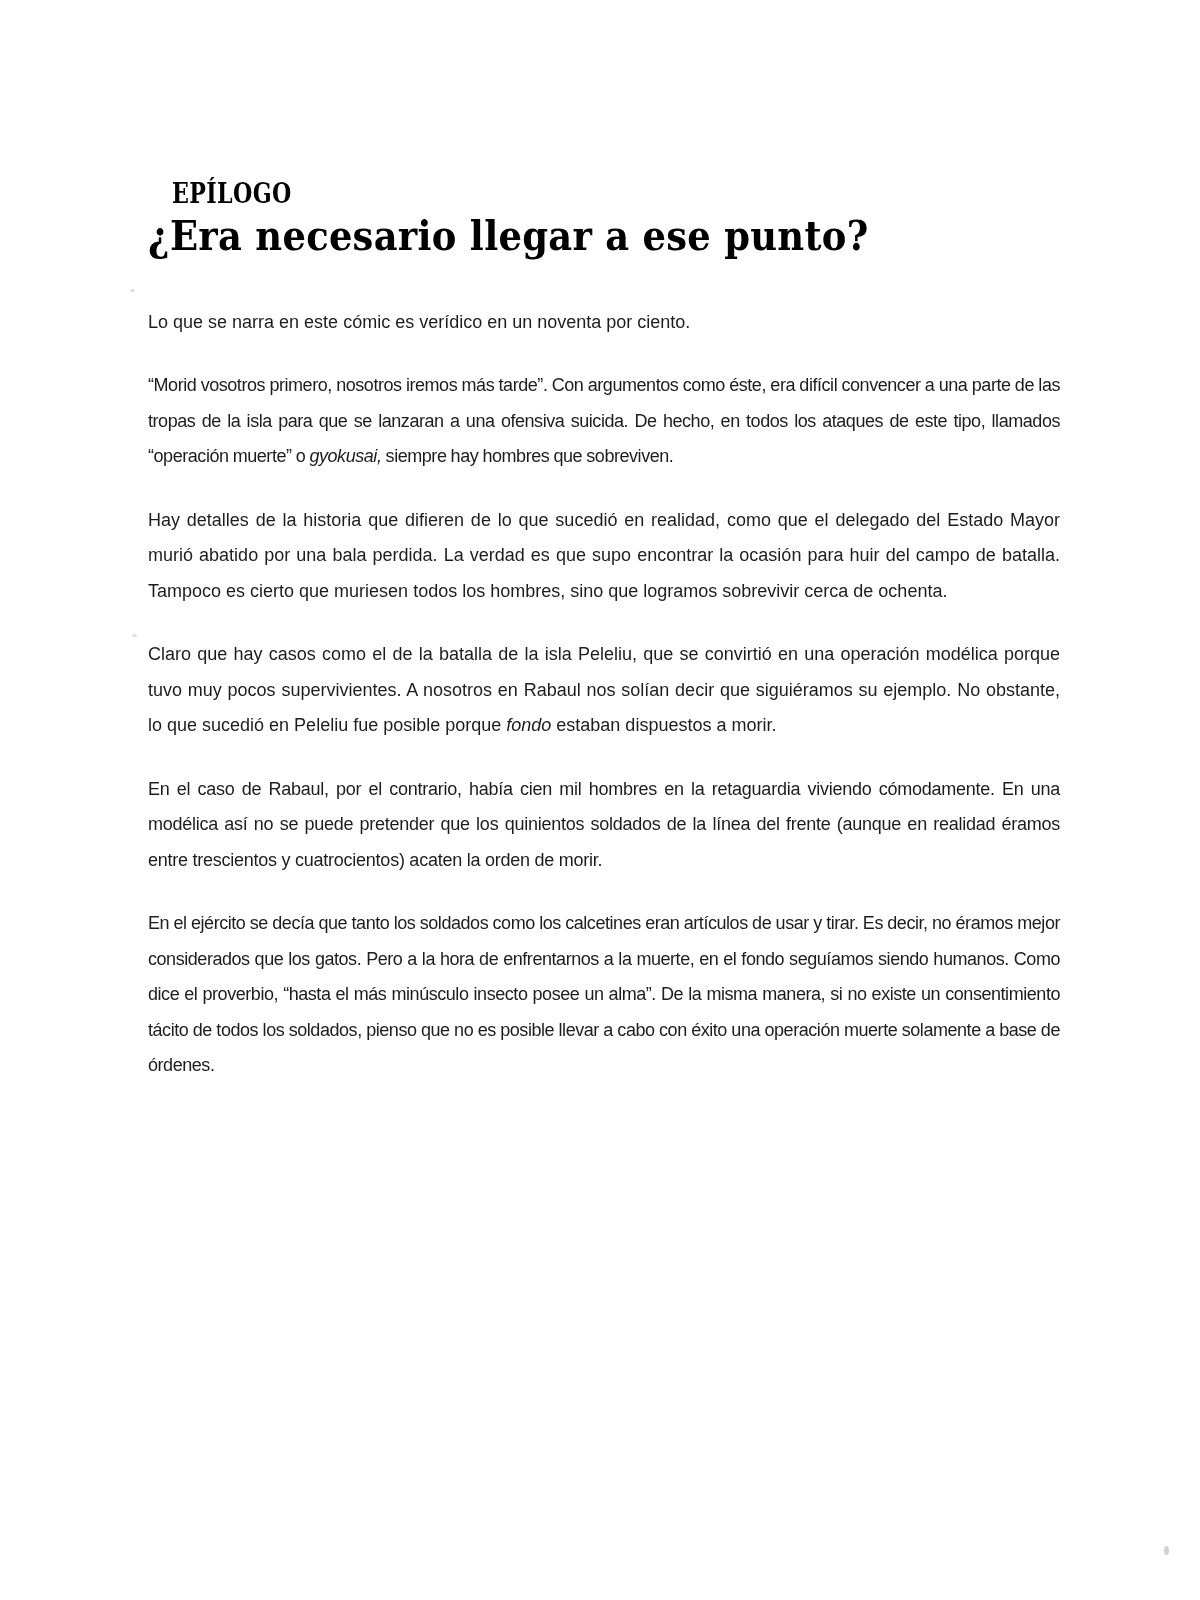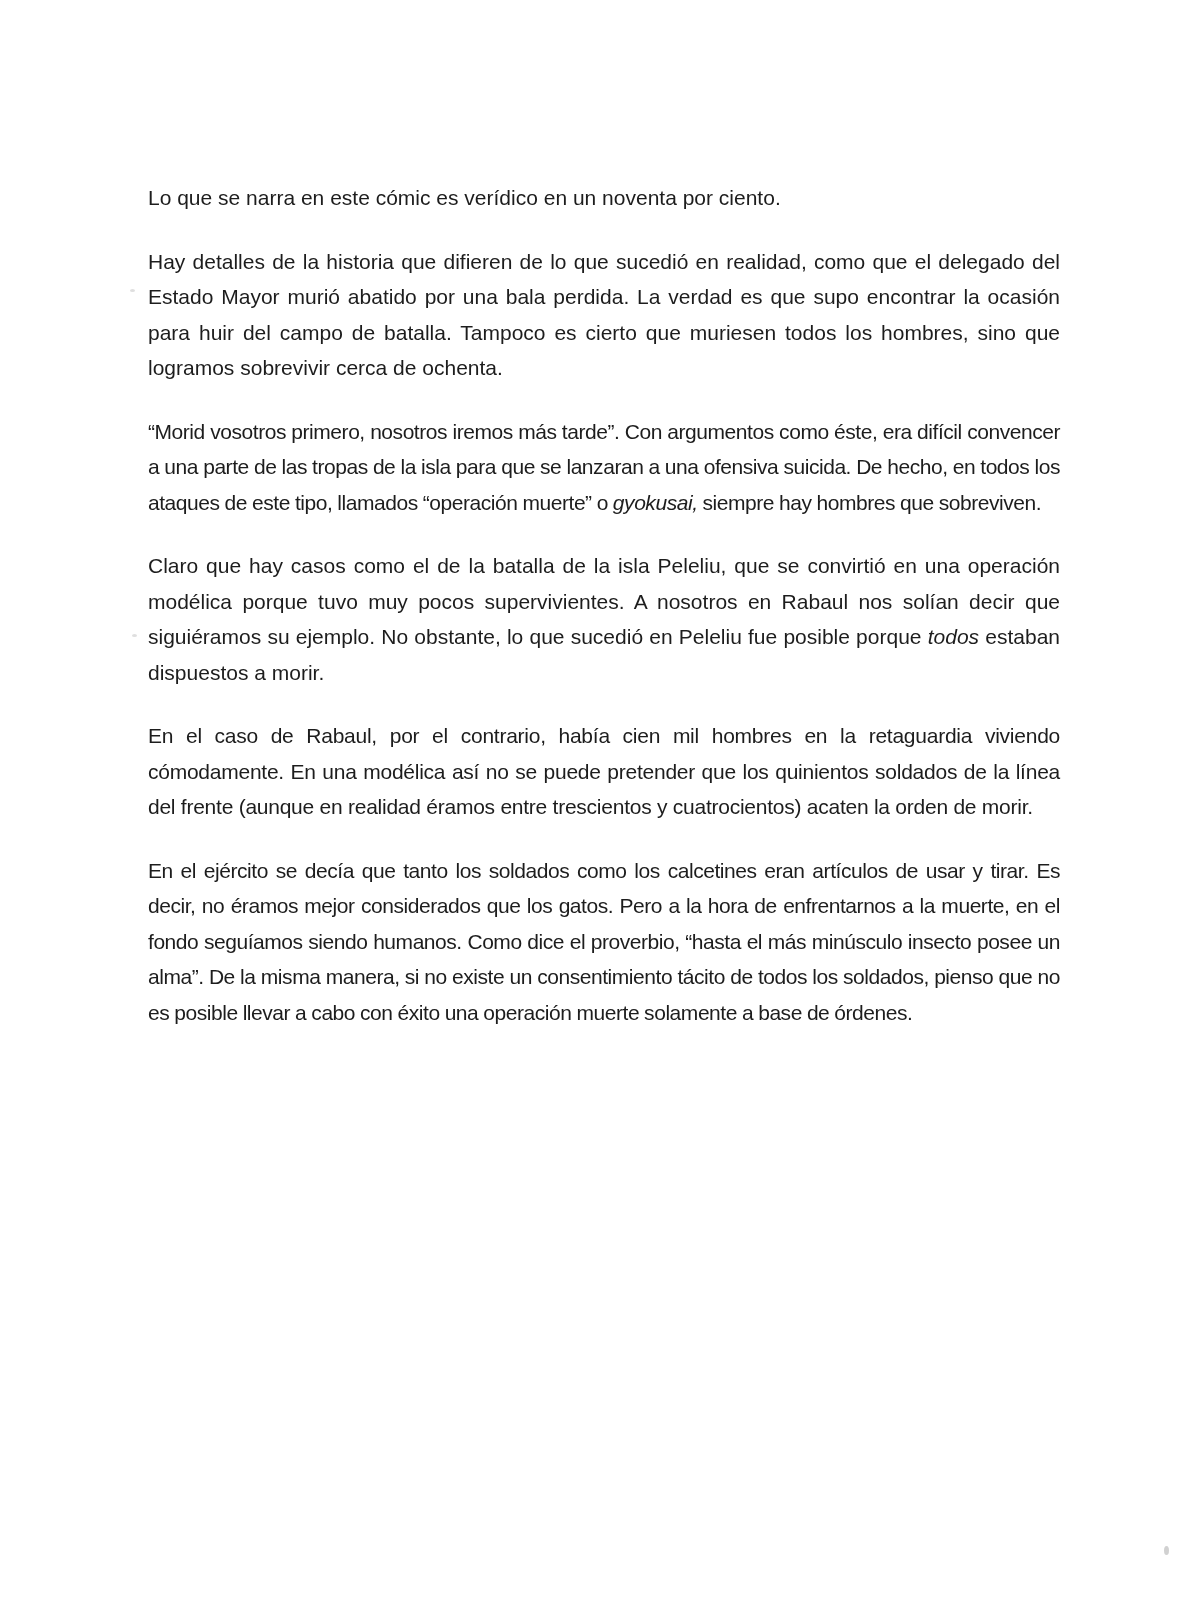--- a/index.html
+++ b/index.html
@@ -59,21 +59,21 @@
     letter-spacing: 0.3px;
     color: #000000;
     transform: scaleX(0.9);
     transform-origin: left center;
     white-space: nowrap;
   }
 
   
   .para {
     margin: 0 0 28px 0;
-    font-size: 21px;
+    font-size: 18px;
     line-height: 35.5px;
     text-align: justify;
     color: #1d1d1d;
     hyphens: none;
   }
   .para:last-child { margin-bottom: 0; }
 
   
   .para.condensed {
     letter-spacing: -0.45px;
@@ -99,28 +99,32 @@
   .speck.s2 { left: 132px; top: 634px;  width: 5px;  height: 3px; }
   .speck.s3 { left: 1164px; top: 1546px; width: 5px; height: 9px; background:#c9c9c9; }
 </style>
 </head>
 <body>
 
 <div class="page">
 
   <div class="content">
 
+    <header class="heading-block">
+      <div class="kicker">EPÍLOGO</div>
+      <h1 class="title">¿Era necesario llegar a ese punto?</h1>
+    </header>
 
     <p class="para">Lo que se narra en este cómic es verídico en un noventa por ciento.</p>
 
+    <p class="para condensed"><span>“Morid vosotros primero, nosotros iremos más tarde”. Con argumentos como éste, era difícil convencer a una parte de las tropas de la isla para que se lanzaran a una ofensiva suicida. De hecho, en todos los ataques de este tipo, llamados “operación muerte” o </span><em>gyokusai,</em><span> siempre hay hombres que sobreviven.</span></p>
+
     <p class="para">Hay detalles de la historia que difieren de lo que sucedió en realidad, como que el delegado del Estado Mayor murió abatido por una bala perdida. La verdad es que supo encontrar la ocasión para huir del campo de batalla. Tampoco es cierto que muriesen todos los hombres, sino que logramos sobrevivir cerca de ochenta.</p>
 
-    <p class="para condensed"><span>“Morid vosotros primero, nosotros iremos más tarde”. Con argumentos como éste, era difícil convencer a una parte de las tropas de la isla para que se lanzaran a una ofensiva suicida. De hecho, en todos los ataques de este tipo, llamados “operación muerte” o </span><em>gyokusai,</em><span> siempre hay hombres que sobreviven.</span></p>
-
-    <p class="para"><span>Claro que hay casos como el de la batalla de la isla Peleliu, que se convirtió en una operación modélica porque tuvo muy pocos supervivientes. A nosotros en Rabaul nos solían decir que siguiéramos su ejemplo. No obstante, lo que sucedió en Peleliu fue posible porque </span><em>todos</em><span> estaban dispuestos a morir.</span></p>
+    <p class="para"><span>Claro que hay casos como el de la batalla de la isla Peleliu, que se convirtió en una operación modélica porque tuvo muy pocos supervivientes. A nosotros en Rabaul nos solían decir que siguiéramos su ejemplo. No obstante, lo que sucedió en Peleliu fue posible porque </span><em>fondo</em><span> estaban dispuestos a morir.</span></p>
 
     <p class="para tight">En el caso de Rabaul, por el contrario, había cien mil hombres en la retaguardia viviendo cómodamente. En una modélica así no se puede pretender que los quinientos soldados de la línea del frente (aunque en realidad éramos entre trescientos y cuatrocientos) acaten la orden de morir.</p>
 
     <p class="para condensed">En el ejército se decía que tanto los soldados como los calcetines eran artículos de usar y tirar. Es decir, no éramos mejor considerados que los gatos. Pero a la hora de enfrentarnos a la muerte, en el fondo seguíamos siendo humanos. Como dice el proverbio, “hasta el más minúsculo insecto posee un alma”. De la misma manera, si no existe un consentimiento tácito de todos los soldados, pienso que no es posible llevar a cabo con éxito una operación muerte solamente a base de órdenes.</p>
 
 
   </div>
 
   <span class="speck s1"></span>
   <span class="speck s2"></span>

